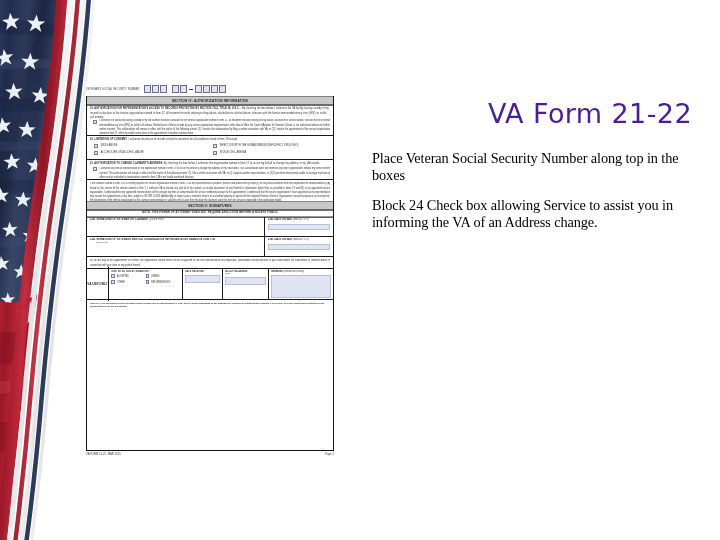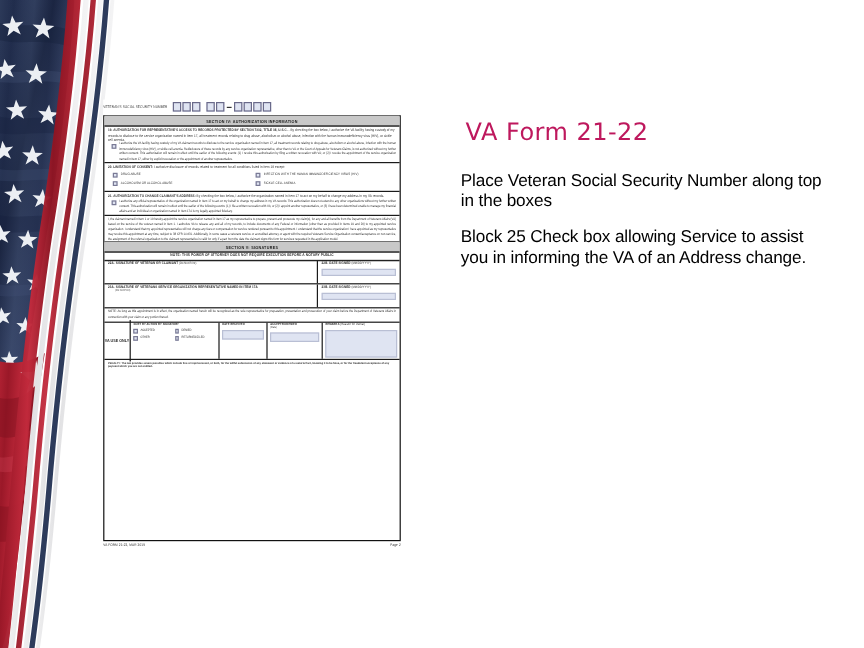--- a/index.html
+++ b/index.html
@@ -293,34 +293,35 @@
   }
 
   
   #slide-text {
     position: absolute;
     left: 372px;
     top: 100px;
     width: 320px;
   }
   #slide-title {
-    font-size: 20px;
-    color: #be185d;
+    font-size: 27px;
+    color: #4c1d95;
     font-weight: normal;
     letter-spacing: 0.4px;
     line-height: 1.05;
     margin: 0 0 22px 16px;
     font-family: "DejaVu Sans", sans-serif;
+    text-align: right;
   }
   .bullet {
     font-size: 14.3px;
     line-height: 1.18;
     color: #000;
-    margin: 0 0 13px 12px;
-    font-family: Liberation Sans, sans-serif;
+    margin: 0 0 13px 0;
+    font-family: Liberation Serif, serif;
     letter-spacing: -0.1px;
   }
   .bullet:last-child { margin-bottom: 0; }
 </style>
 </head>
 <body>
 
 <div id="flag-decoration">
   <svg width="130" height="540" viewBox="0 0 130 540" xmlns="http://www.w3.org/2000/svg">
     <defs>
@@ -590,14 +591,14 @@
     <div class="form-footer">
       <span>VA FORM 21-22, MAR 2015</span>
       <span>Page 2</span>
     </div>
   </div>
 </div>
 
 <div id="slide-text">
   <h1 id="slide-title">VA Form 21-22</h1>
   <p class="bullet">Place Veteran Social Security Number along top in the boxes</p>
-  <p class="bullet">Block 25 Check box allowing Service to assist you in informing the VA of an Address change.</p>
+  <p class="bullet">Block 24 Check box allowing Service to assist you in informing the VA of an Address change.</p>
 </div>
 
 </body></html>

